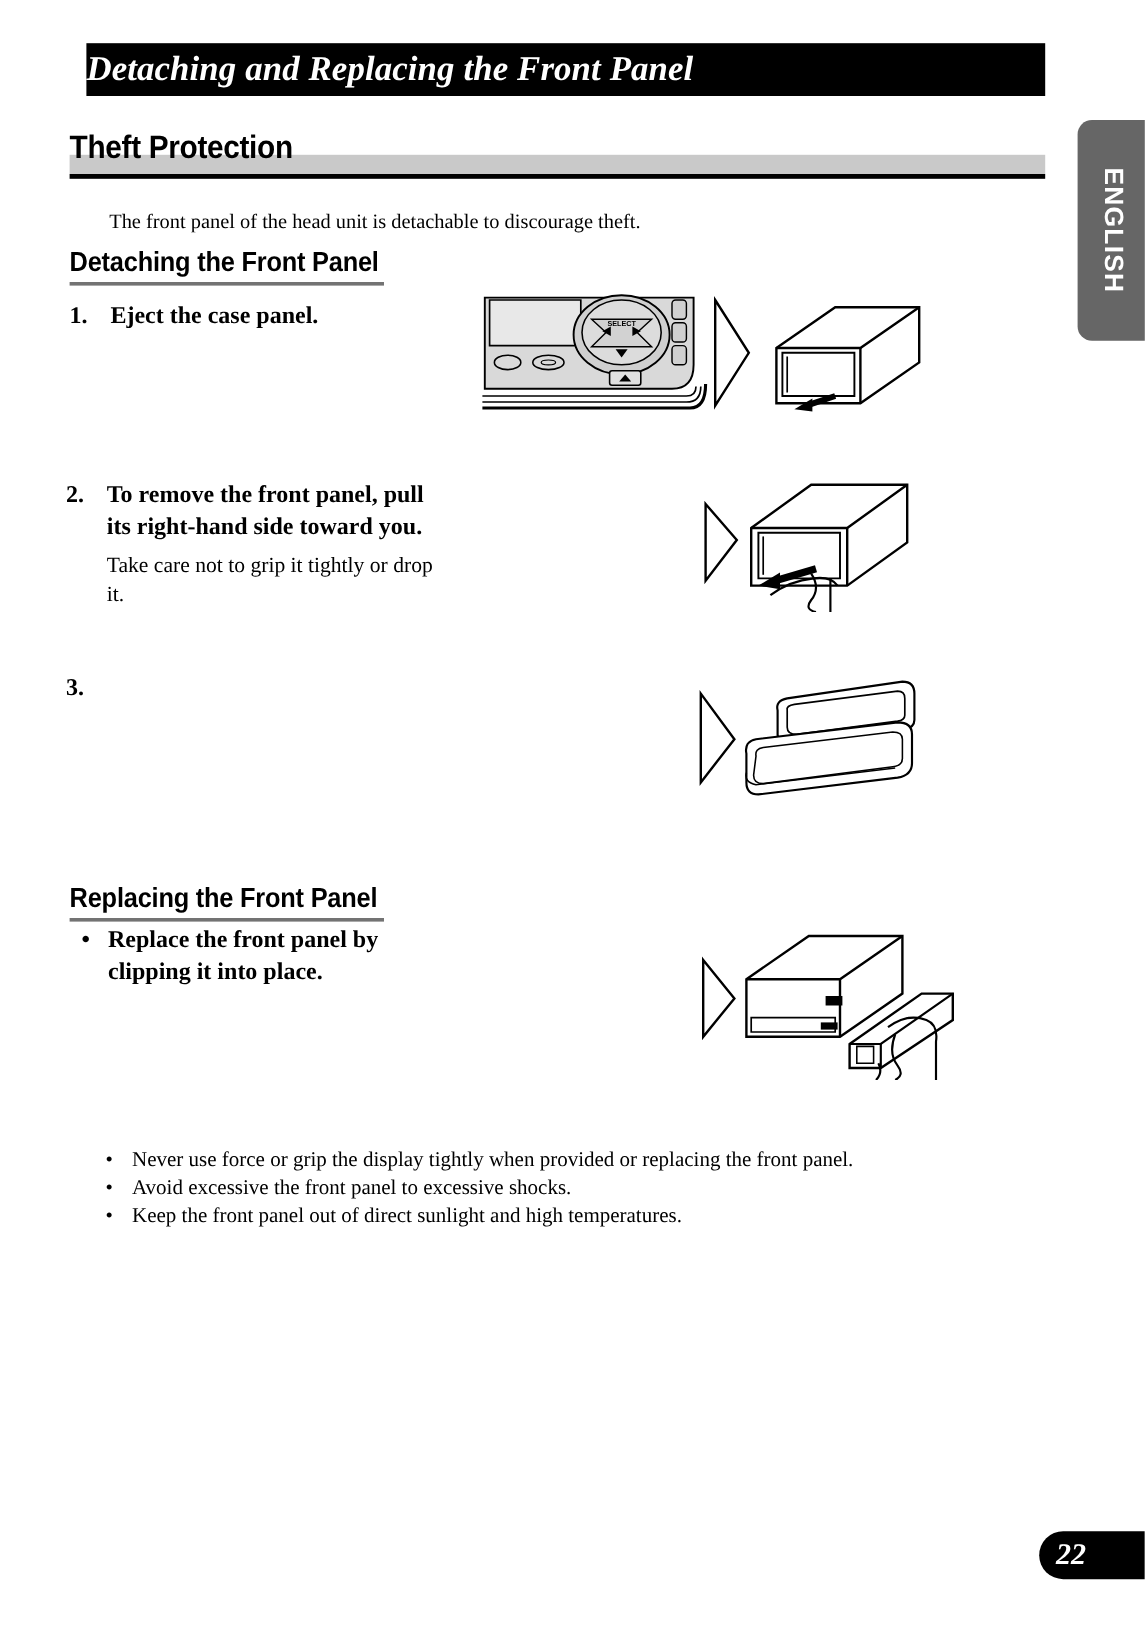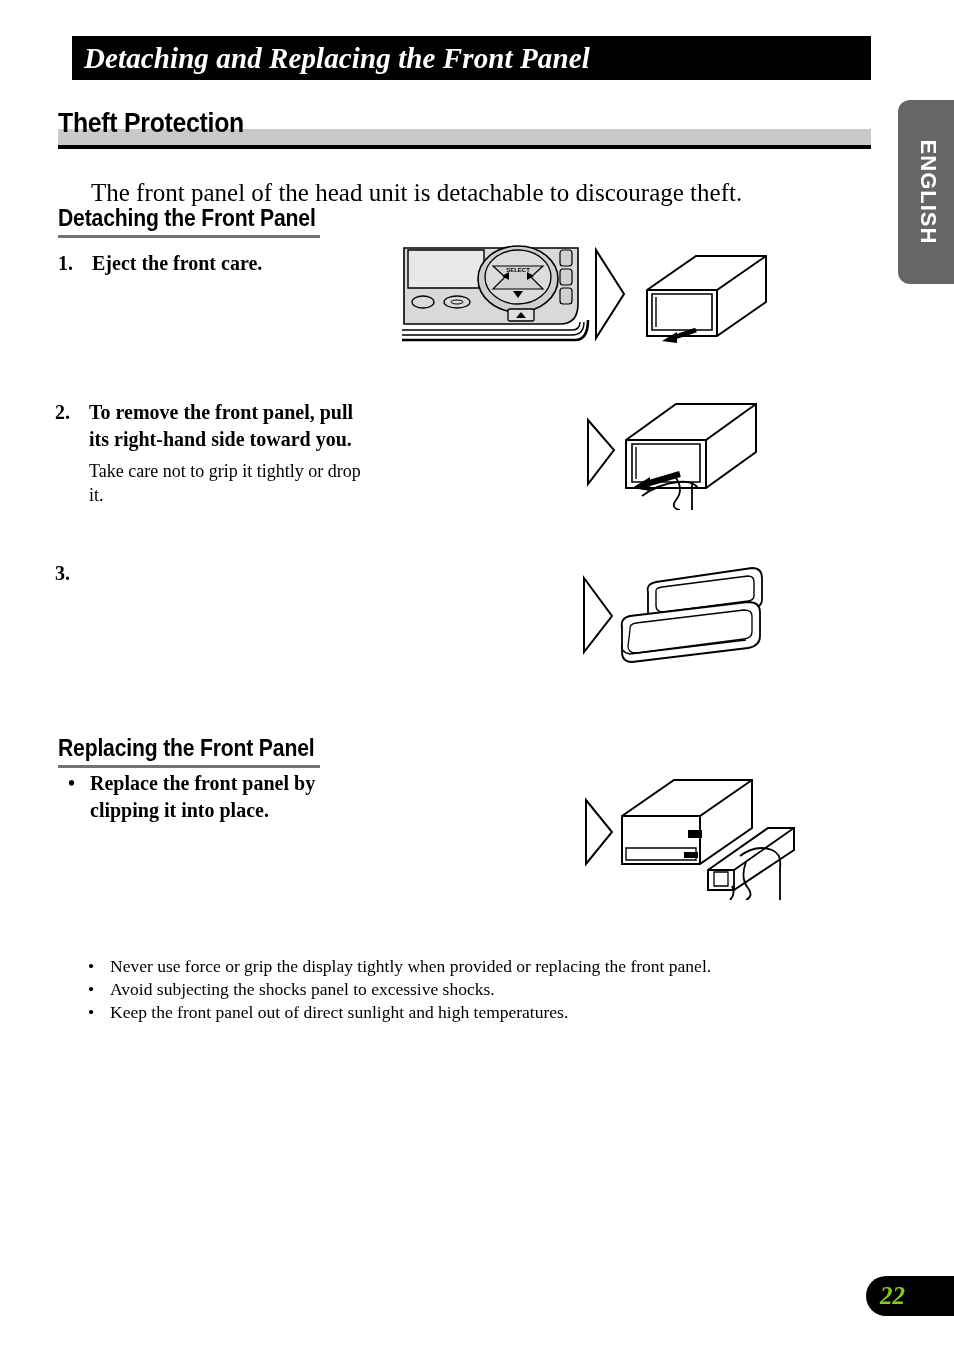--- a/index.html
+++ b/index.html
@@ -27,21 +27,20 @@
     display: flex;
     align-items: center;
   }
   #title-banner .title-text {
     color: #ffffff;
     font-family: "Liberation Serif", serif;
     font-style: italic;
     font-weight: bold;
     font-size: 29px;
     letter-spacing: 0.1px;
-    padding-left: 12px;
     white-space: nowrap;
   }
 
   
   #section-header {
     position: absolute;
     left: 58px;
     top: 110px;
     width: 813px;
     height: 36px;
@@ -74,21 +73,21 @@
     transform-origin: left top;
     white-space: nowrap;
   }
 
   
   #intro-paragraph {
     position: absolute;
     left: 91px;
     top: 155px;
     width: 700px;
-    font-size: 25px;
+    font-size: 17px;
     line-height: 25px;
   }
 
   
   .subsection {
     position: absolute;
   }
   .subsection .sub-title {
     font-family: "Liberation Sans Narrow", "Liberation Sans", sans-serif;
     font-weight: bold;
@@ -230,21 +229,21 @@
     width: 88px;
     height: 40px;
     background: #000000;
     border-top-left-radius: 20px;
     border-bottom-left-radius: 20px;
   }
   #page-number .pagenum {
     position: absolute;
     left: 14px;
     top: 3px;
-    color: #84cc16;
+    color: #ffffff;
     font-family: "Liberation Serif", serif;
     font-style: italic;
     font-weight: bold;
     font-size: 25px;
     line-height: 34px;
   }
 
   
   .figure {
     position: absolute;
@@ -270,21 +269,21 @@
 <p id="intro-paragraph">The front panel of the head unit is detachable to discourage theft.</p>
 
 <div class="subsection" id="subsection-detaching">
   <span class="sub-title">Detaching the Front Panel</span>
   <div class="sub-rule"></div>
 </div>
 
 <div class="step" id="step-1">
   <div class="num">1.</div>
   <div class="body">
-    <div class="step-title">Eject the front care.</div>
+    <div class="step-title">Eject the case panel.</div>
   </div>
 </div>
 
 <div class="step" id="step-2">
   <div class="num">2.</div>
   <div class="body">
     <div class="step-title">To remove the front panel, pull its right-hand side toward you.</div>
     <div class="step-note">Take care not to grip it tightly or drop it.</div>
   </div>
 </div>
@@ -304,21 +303,21 @@
 </div>
 
 <div id="precaution">
   <ul>
     <li>
       <span class="dot">•</span>
       <span>Never use force or grip the display tightly when provided or replacing the front panel.</span>
     </li>
     <li>
       <span class="dot">•</span>
-      <span>Avoid subjecting the shocks panel to excessive shocks.</span>
+      <span>Avoid excessive the front panel to excessive shocks.</span>
     </li>
     <li>
       <span class="dot">•</span>
       <span>Keep the front panel out of direct sunlight and high temperatures.</span>
     </li>
   </ul>
 </div>
 
 <div id="english-tab">
   <span class="label">ENGLISH</span>

